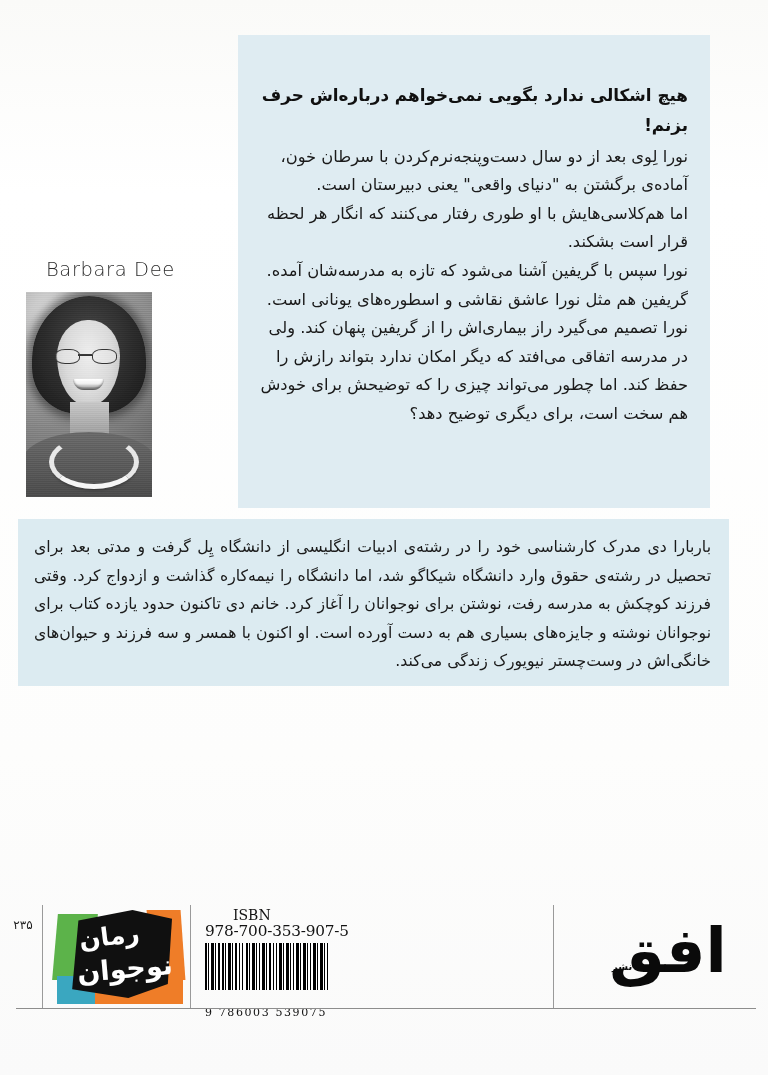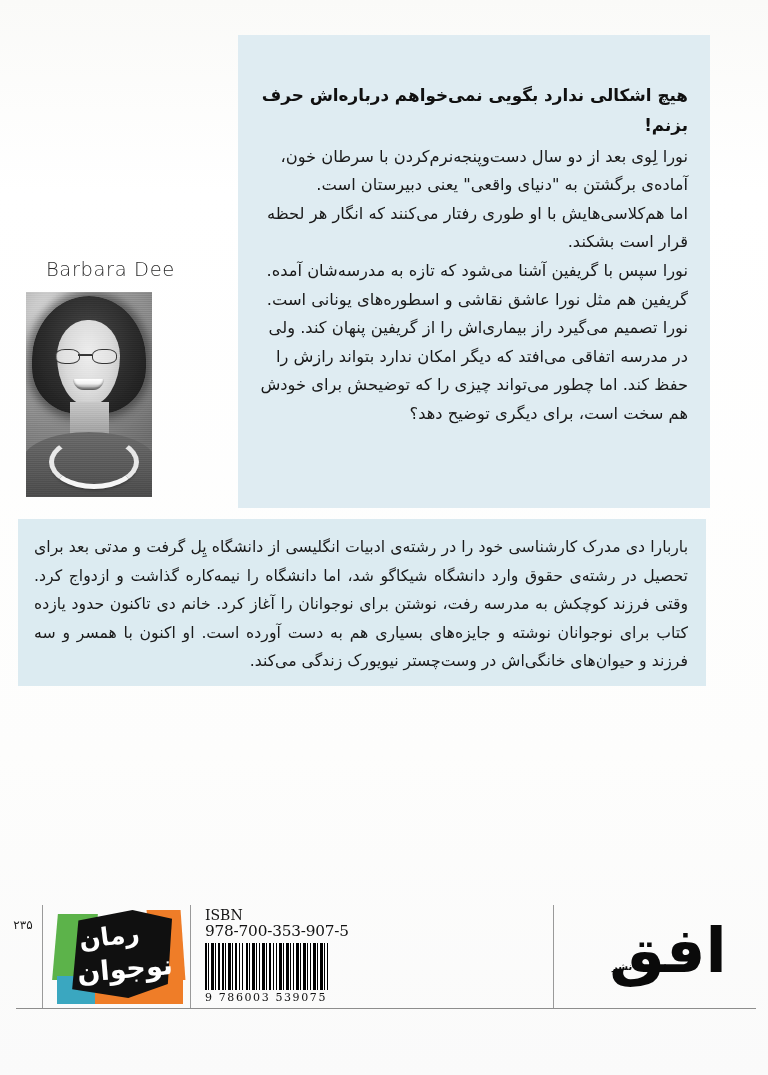--- a/index.html
+++ b/index.html
@@ -157,20 +157,21 @@
   }
 
   
   #bio-panel {
     position: absolute;
     left: 18px;
     top: 519px;
     width: 688px;
     height: 167px;
     background: #dcebf1;
+    padding-left: 23px;
   }
   #bio-text {
     position: absolute;
     right: 18px;
     left: 16px;
     top: 14px;
     direction: rtl;
     text-align: justify;
     text-align-last: right;
     font-family: "DejaVu Sans", "Liberation Sans", sans-serif;
@@ -276,20 +277,21 @@
     position: absolute;
     left: 205px;
     top: 908px;
     width: 130px;
   }
   #isbn-label {
     font-family: "DejaVu Serif", "Liberation Serif", serif;
     font-size: 14px;
     color: #121212;
     line-height: 15px;
+    margin-left: 28px;
   }
   #isbn-number {
     font-family: "DejaVu Serif", "Liberation Serif", serif;
     font-size: 15.3px;
     color: #121212;
     line-height: 17px;
     letter-spacing: -0.2px;
     white-space: nowrap;
   }
   #barcode {
@@ -309,21 +311,21 @@
       #000 13.5px, #000 15.5px,
       #fff 15.5px, #fff 17px
     );
   }
   #barcode-digits {
     width: 124px;
     font-family: "DejaVu Serif", "Liberation Serif", serif;
     font-size: 11px;
     color: #111;
     letter-spacing: 1.6px;
-    margin-top: 1px;
+    margin-top: 16px;
     white-space: nowrap;
   }
 
   
   #publisher-logo {
     position: absolute;
     left: 588px;
     top: 905px;
     width: 160px;
     height: 100px;

